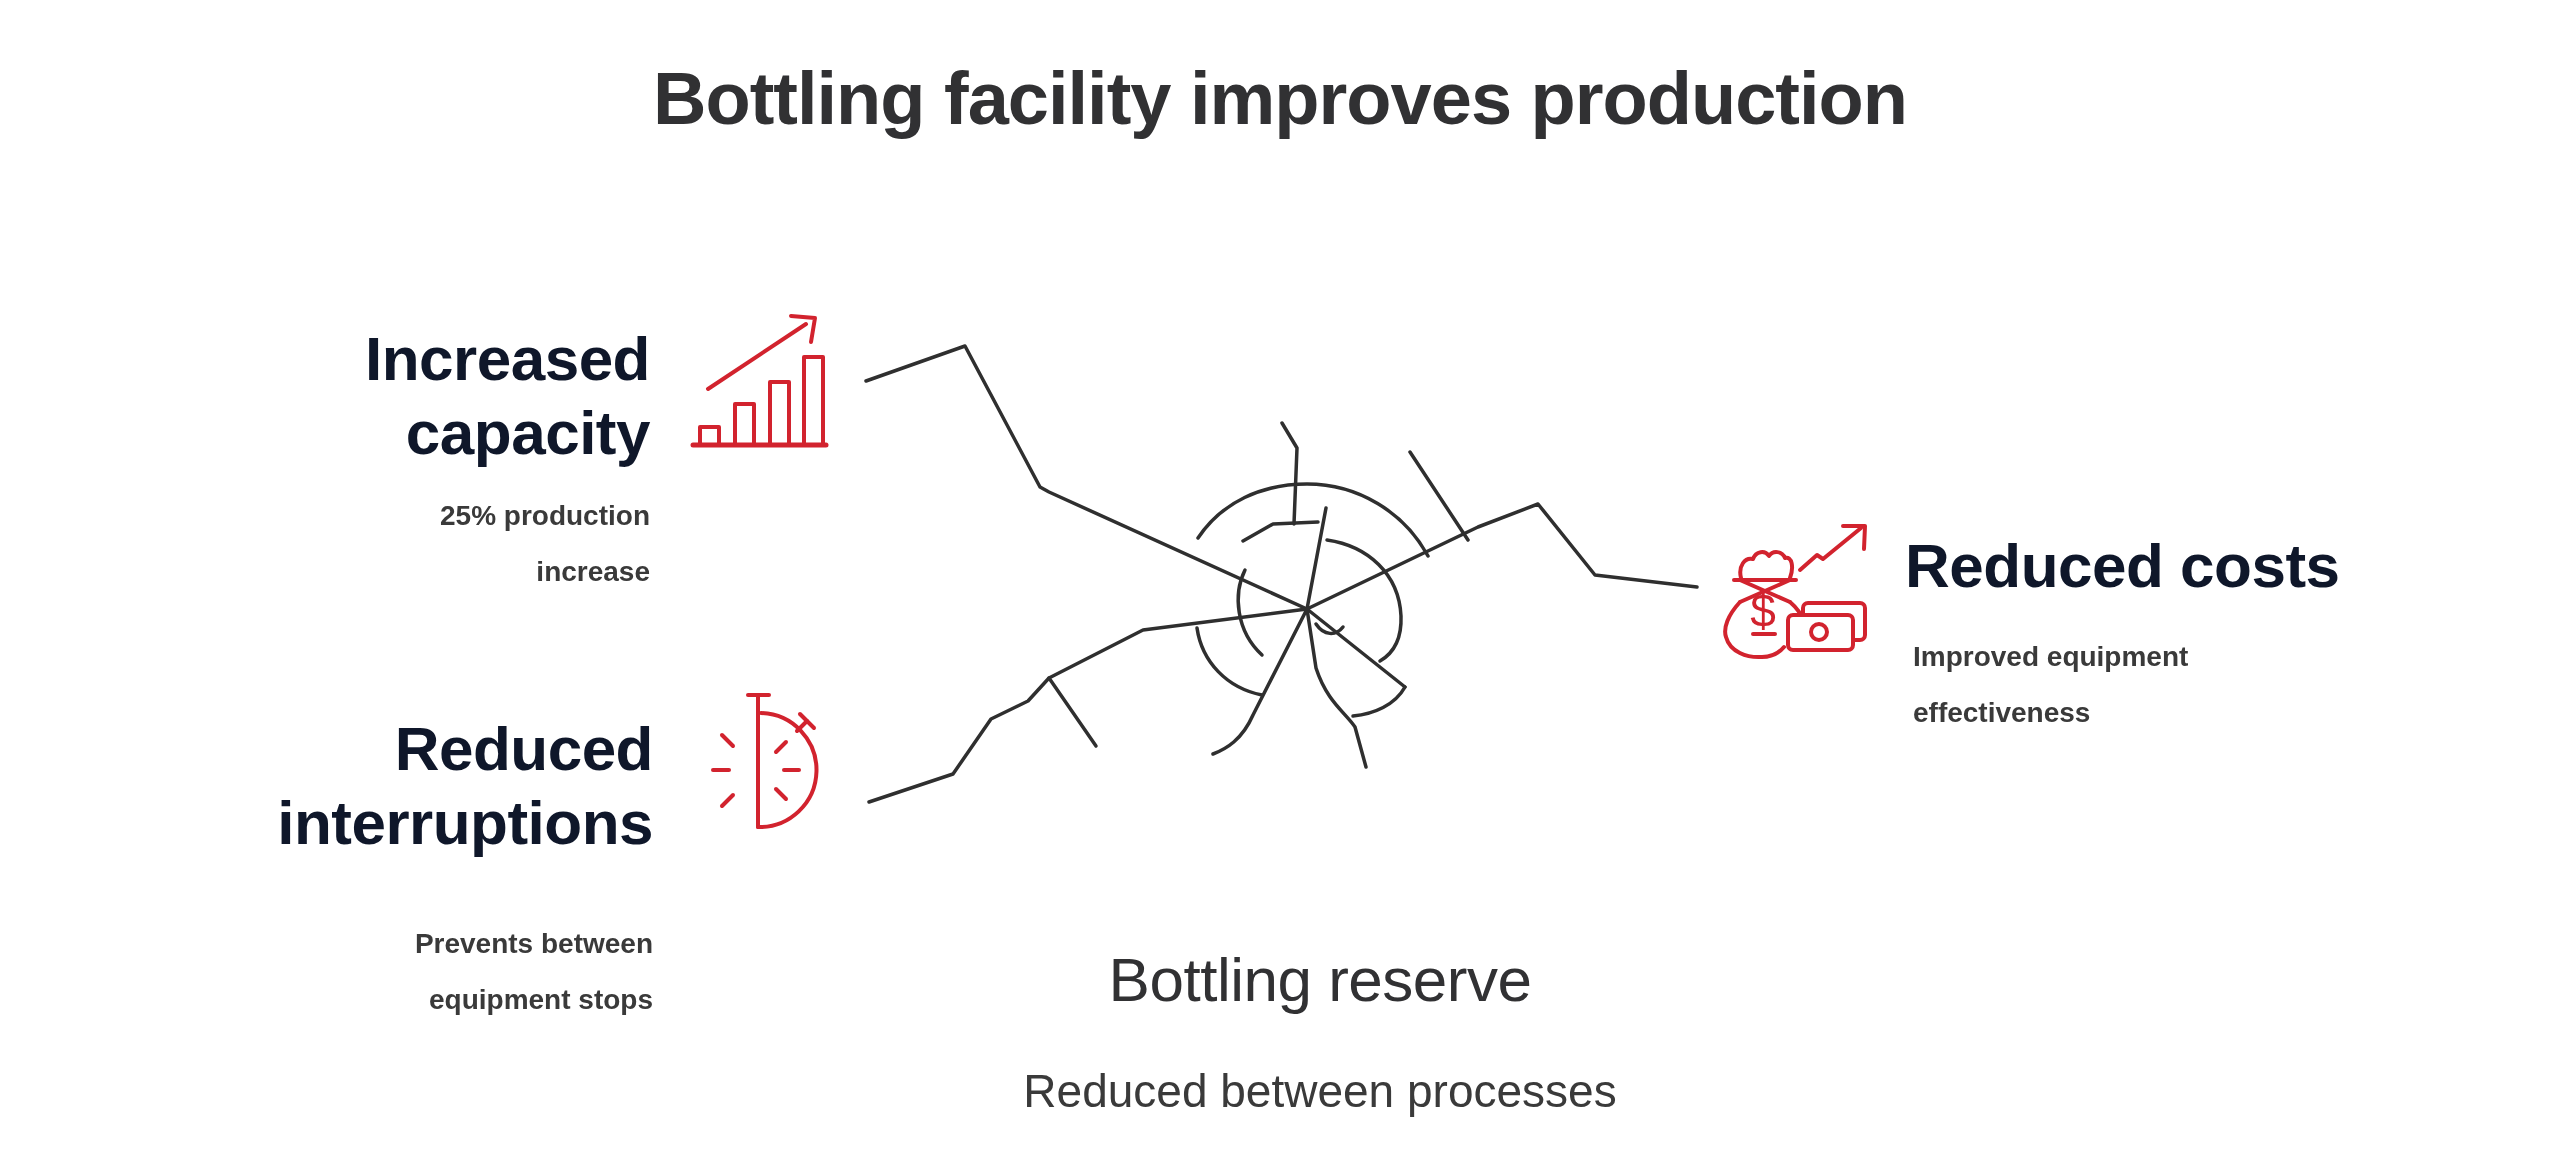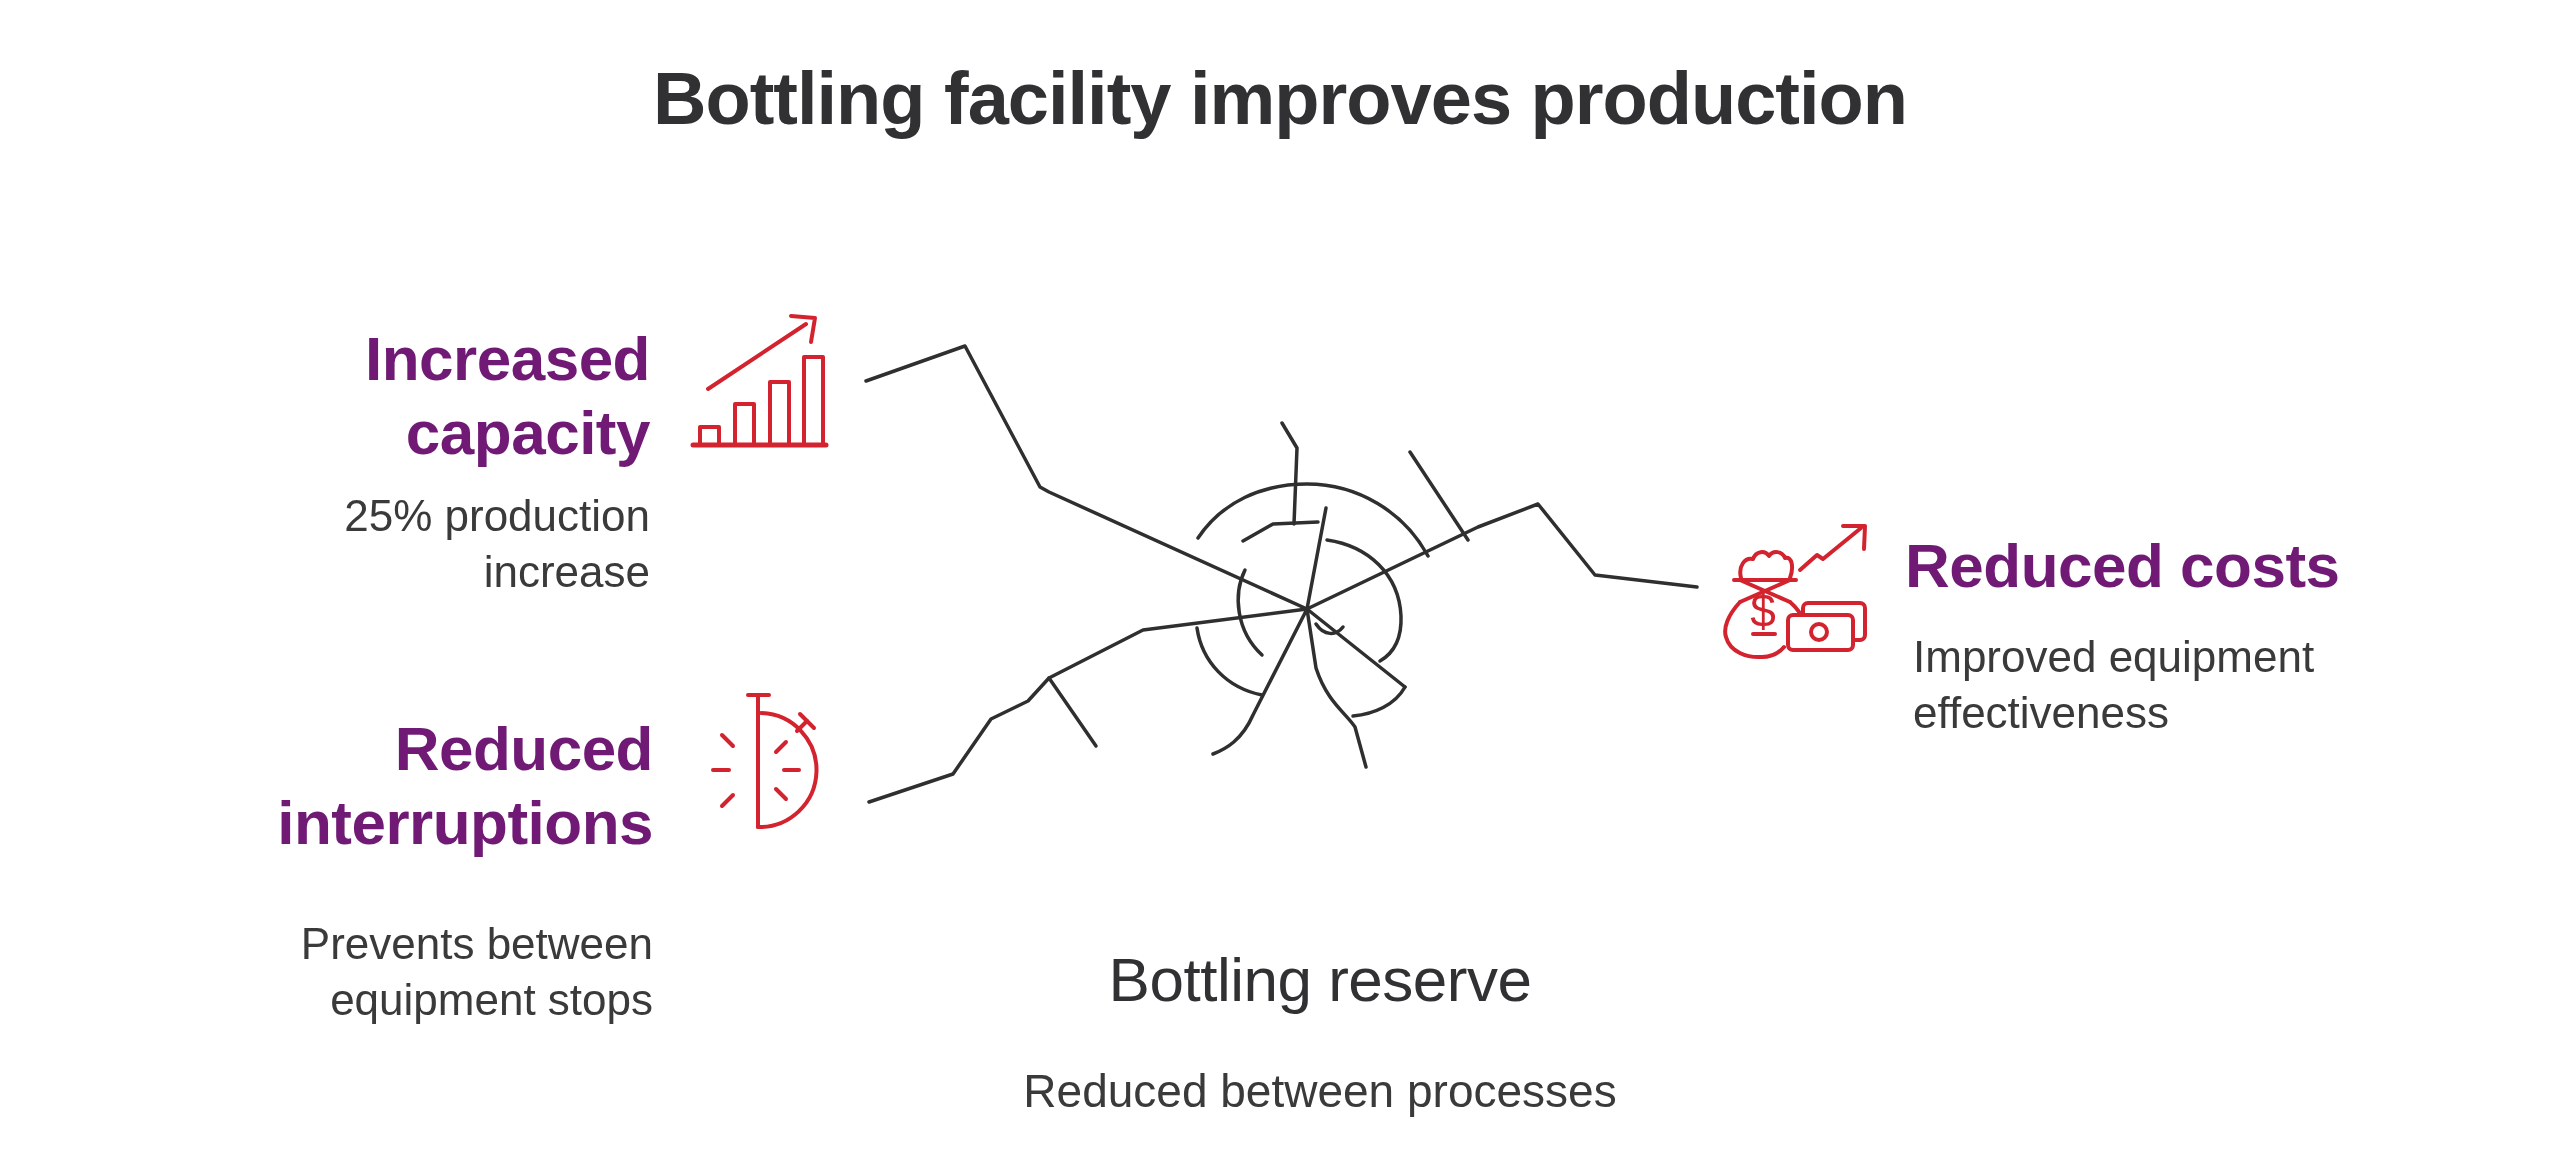--- a/index.html
+++ b/index.html
@@ -16,25 +16,25 @@
   }
   .abs { position: absolute; }
   .diagram-title {
     left: 0; top: 56px; width: 2560px;
     text-align: center;
     font-size: 74px; font-weight: 700;
     color: #313133; letter-spacing: -1px;
   }
   .branch-label {
     font-size: 62px; font-weight: 700; line-height: 74px;
-    color: #701a75; letter-spacing: -0.5px;
+    color: #0f172a; letter-spacing: -0.5px;
     white-space: pre-line;
   }
   .branch-caption {
-    font-size: 44px; font-weight: 400; line-height: 56px;
+    font-size: 28px; font-weight: 700; line-height: 56px;
     color: #3a3a3a;
     white-space: pre-line;
   }
   .align-right { text-align: right; }
   .align-left  { text-align: left; }
   #branch1-label   { right: 1910px; top: 322px; }
   #branch1-caption { right: 1910px; top: 488px; }
   #branch2-label   { right: 1907px; top: 712px; }
   #branch2-caption { right: 1907px; top: 916px; }
   #branch3-label   { left: 1905px; top: 529px; }

